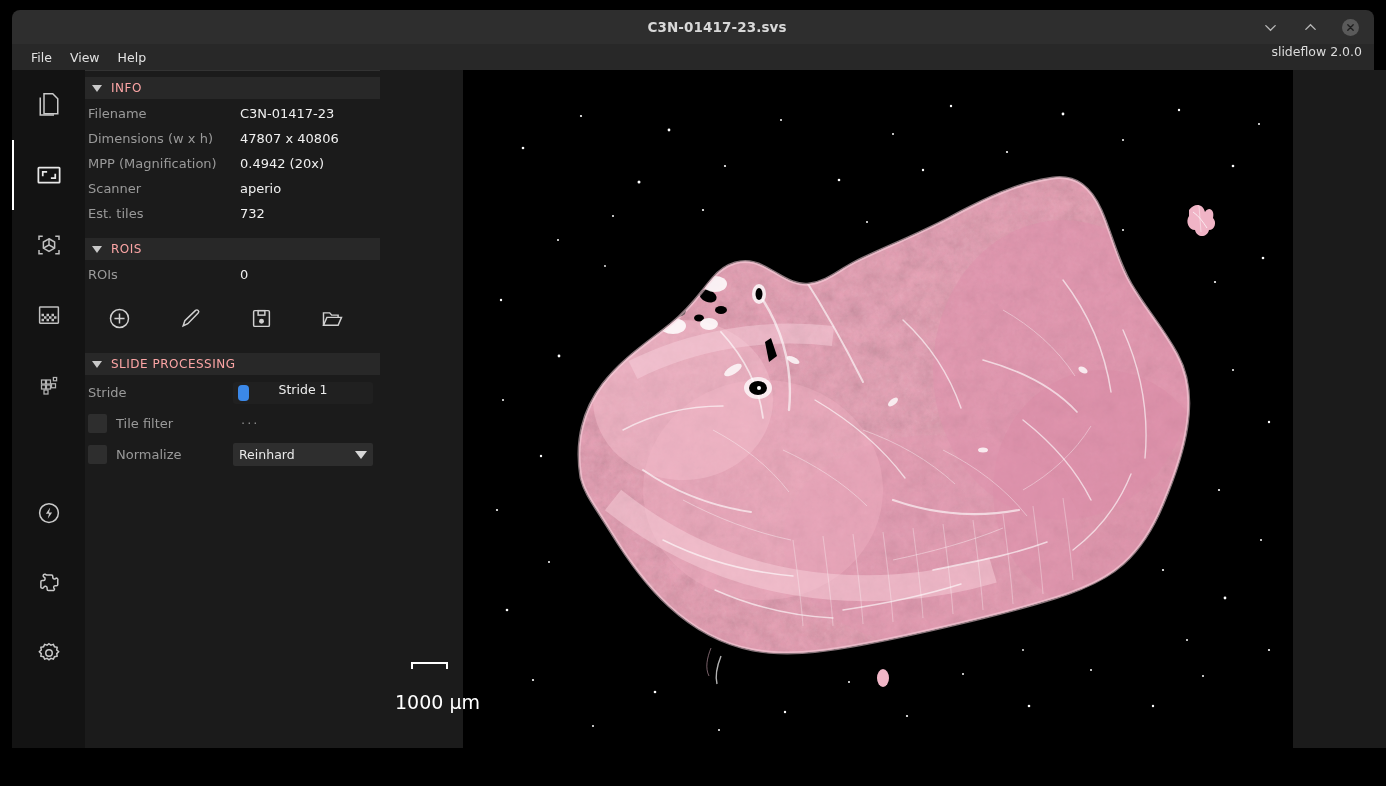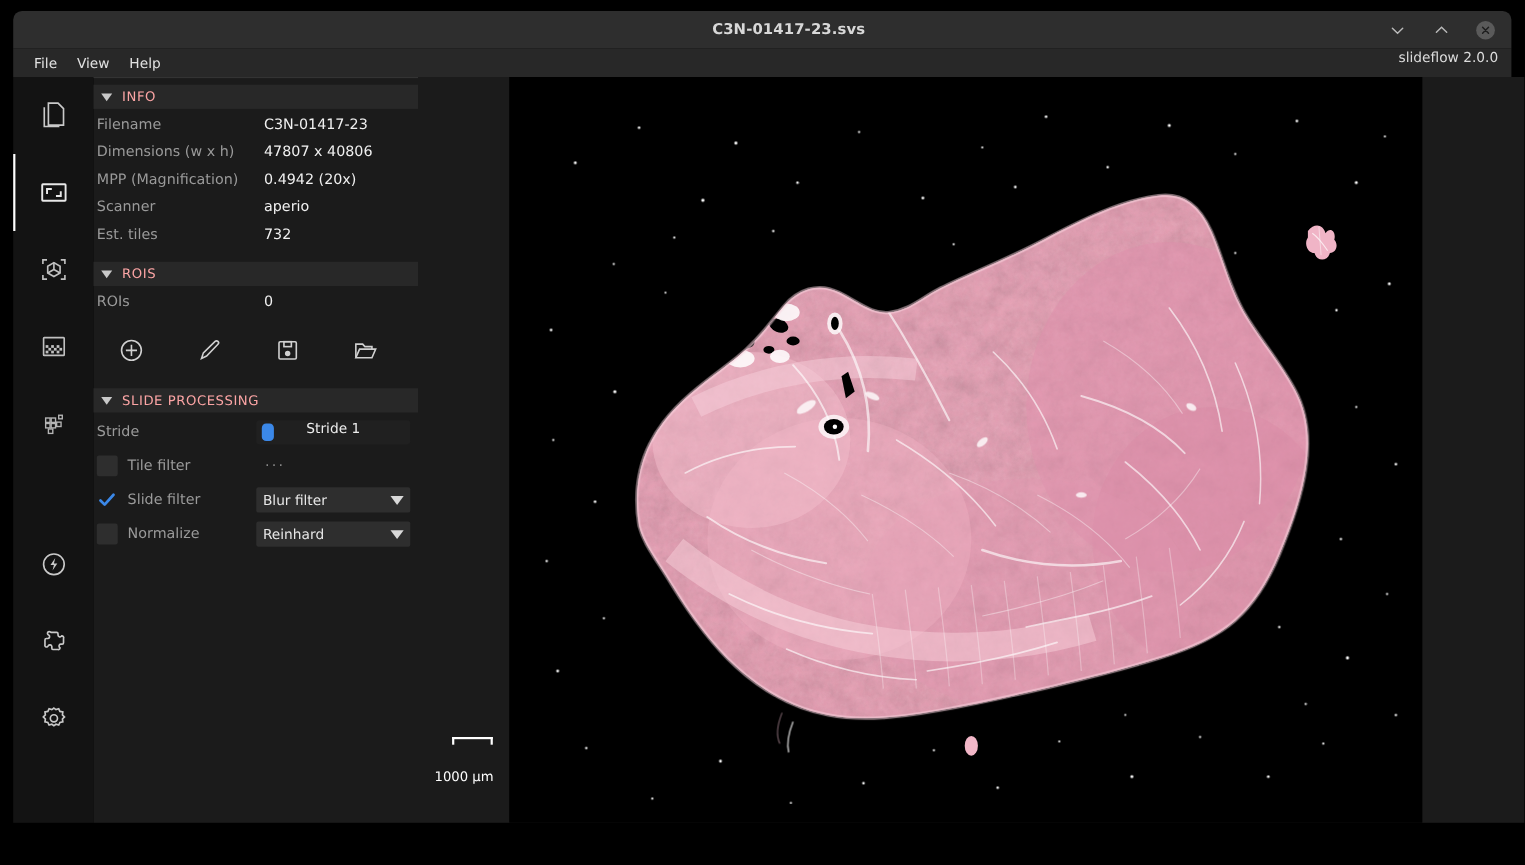--- a/index.html
+++ b/index.html
@@ -200,21 +200,21 @@
   }
   .scalebar-line {
     position: relative;
     width: 37px; height: 7px;
     border-left: 2px solid #ffffff;
     border-right: 2px solid #ffffff;
     border-top: 2px solid #ffffff;
     margin-left: 16px;
   }
   .scalebar-label {
-    font-size: 12px; color: #ffffff;
+    font-size: 19px; color: #ffffff;
     margin-top: 22px;
   }
 
   
   .statusbar {
     position: absolute; left: 12px; top: 748px;
     width: 1362px; height: 32px;
     background: #212121;
     border-radius: 0 0 8px 8px;
     display: flex; align-items: center;
@@ -414,32 +414,20 @@
         <span class="slider-text">Stride 1</span>
       </div>
     </div>
 
     <div class="proc-row">
       <div class="checkbox"></div>
       <span class="proc-label" style="width:117px;">Tile filter</span>
       <span class="ellipsis">···</span>
     </div>
 
-    <div class="proc-row">
-      <div class="checkbox checked">
-        <svg width="19" height="19" viewBox="0 0 20 20" fill="none" stroke="#3b88e8" stroke-width="2.6" stroke-linecap="round" stroke-linejoin="round">
-          <path d="M3.5 10.5 L7.5 14.5 L16 5"></path>
-        </svg>
-      </div>
-      <span class="proc-label" style="width:117px;">Slide filter</span>
-      <div class="dropdown">
-        <span class="dropdown-text">Blur filter</span>
-        <span class="dd-arrow"></span>
-      </div>
-    </div>
 
     <div class="proc-row">
       <div class="checkbox"></div>
       <span class="proc-label" style="width:117px;">Normalize</span>
       <div class="dropdown">
         <span class="dropdown-text">Reinhard</span>
         <span class="dd-arrow"></span>
       </div>
     </div>
   </div>

